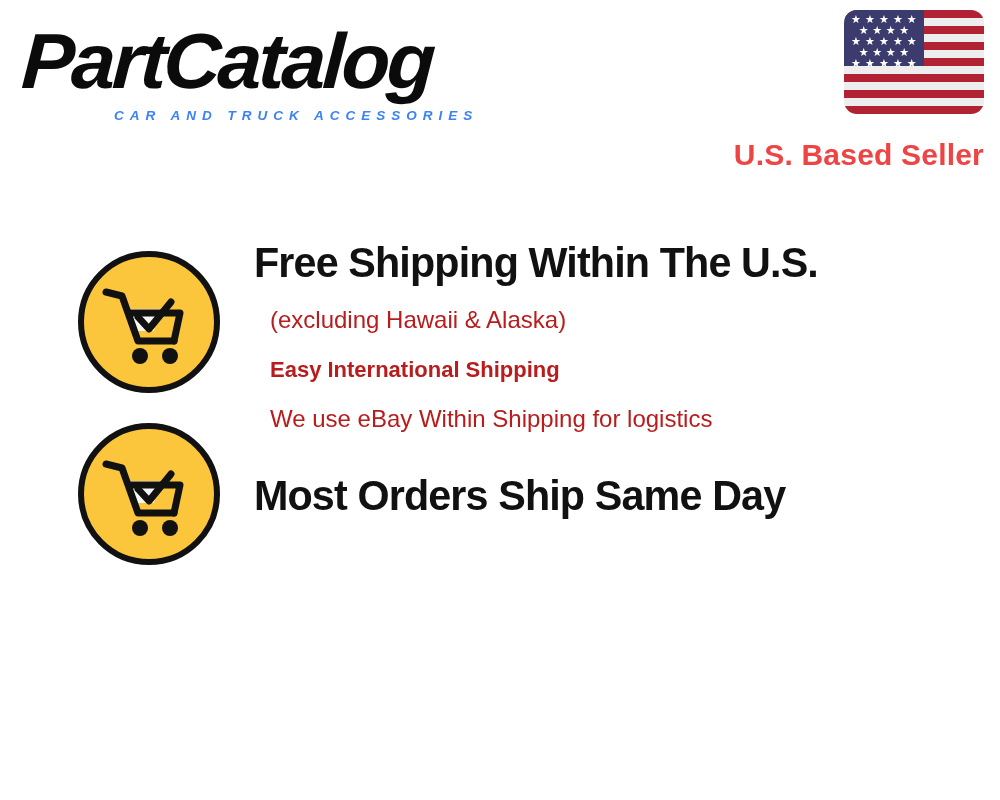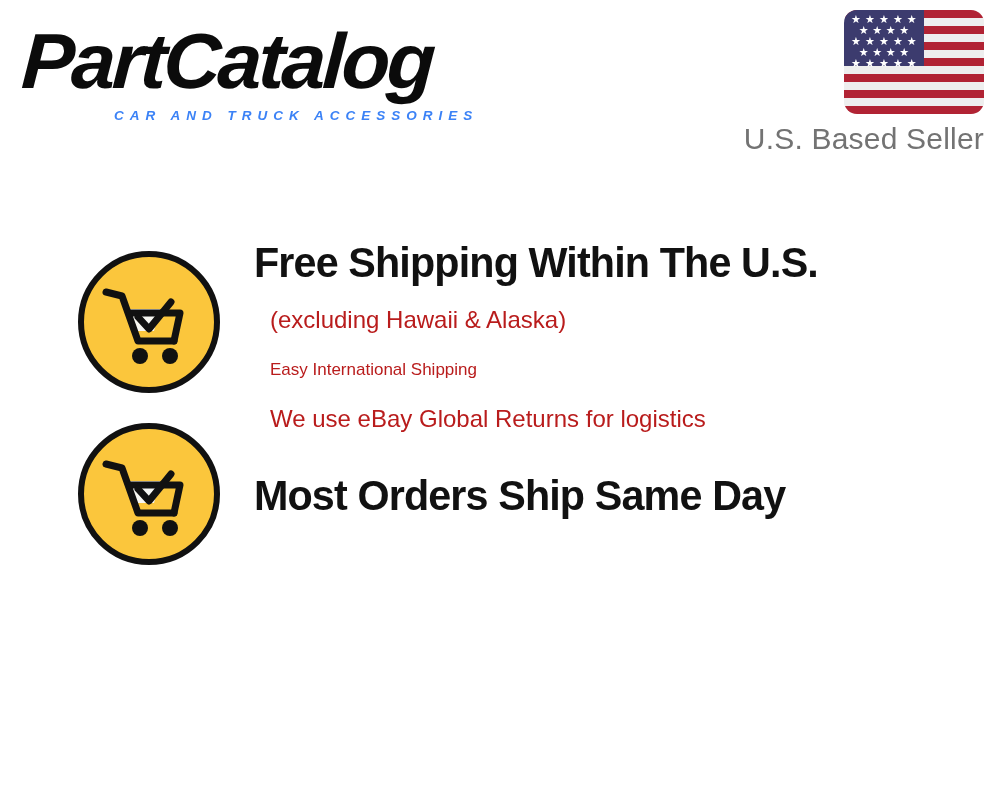--- a/index.html
+++ b/index.html
@@ -106,26 +106,26 @@
   }
   .flag .star {
     color: #ffffff;
     font-size: 11px;
     line-height: 11px;
   }
   .flag .star-row.offset { padding: 0 8px; }
 
   .seller-text {
     display: block;
-    margin-top: 4px;
-    font-family: "Liberation Sans", sans-serif;
-    font-weight: 400;
+    margin-top: 20px;
+    font-family: "Liberation Sans", sans-serif;
+    font-weight: 700;
     font-size: 30px;
     line-height: 34px;
-    color: #737373;
+    color: #ef4444;
     letter-spacing: 0.2px;
     white-space: nowrap;
   }
 
   
   .features {
     position: absolute;
     left: 0;
     top: 242px;
     width: 1000px;
@@ -168,22 +168,22 @@
   .feature-sub {
     font-family: "Liberation Sans", sans-serif;
     font-weight: 400;
     font-size: 24px;
     line-height: 34px;
     color: #b91c1c;
     white-space: nowrap;
     margin: 16px;
   }
   .feature-sub.bold {
-    font-weight: 400;
-    font-size: 17px;
+    font-weight: 700;
+    font-size: 22px;
     line-height: 33px;
   }
 
   
   .row-1 .feature-text { top: -5px; }
   .row-1 .feature-title { margin-bottom: 2px; }
   .row-2 .feature-text { top: 46px; }
   .row-3 .feature-text { top: 56px; }
 </style>
 </head>
@@ -263,21 +263,21 @@
           <path d="M54 64 L104 64 L98 92" fill="none" stroke="#111111" stroke-width="7" stroke-linecap="round" stroke-linejoin="round"></path>
           <path d="M62 68 L73 80 L95 53" fill="none" stroke="#111111" stroke-width="7" stroke-linecap="round" stroke-linejoin="round"></path>
           <circle cx="64" cy="107" r="8" fill="#111111"></circle>
           <circle cx="94" cy="107" r="8" fill="#111111"></circle>
         </svg>
       </div>
       <div class="feature-text">
         <div class="feature-title">Free Shipping Within The U.S.</div>
         <div class="feature-sub">(excluding Hawaii &amp; Alaska)</div>
         <div class="feature-sub bold">Easy International Shipping</div>
-        <div class="feature-sub">We use eBay Global Returns for logistics</div>
+        <div class="feature-sub">We use eBay Within Shipping for logistics</div>
       </div>
     </div>
 
 
     <div class="feature-row row-3">
       <div class="icon-badge">
         <svg viewBox="0 0 146 146" xmlns="http://www.w3.org/2000/svg">
           <circle cx="73" cy="73" r="68" fill="#fbc63c" stroke="#111111" stroke-width="6"></circle>
           <path d="M53 60 L84 60 L78 82 L56 82 Z" fill="#f7f7f2"></path>
           <path d="M30 43 L46 47 L62 92 L98 92" fill="none" stroke="#111111" stroke-width="7" stroke-linecap="round" stroke-linejoin="round"></path>

